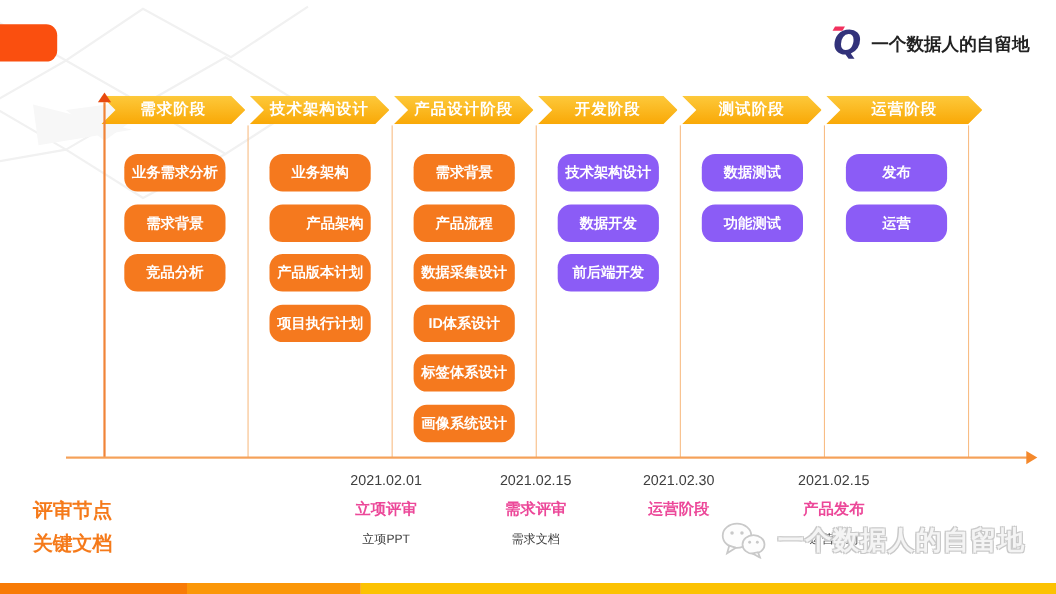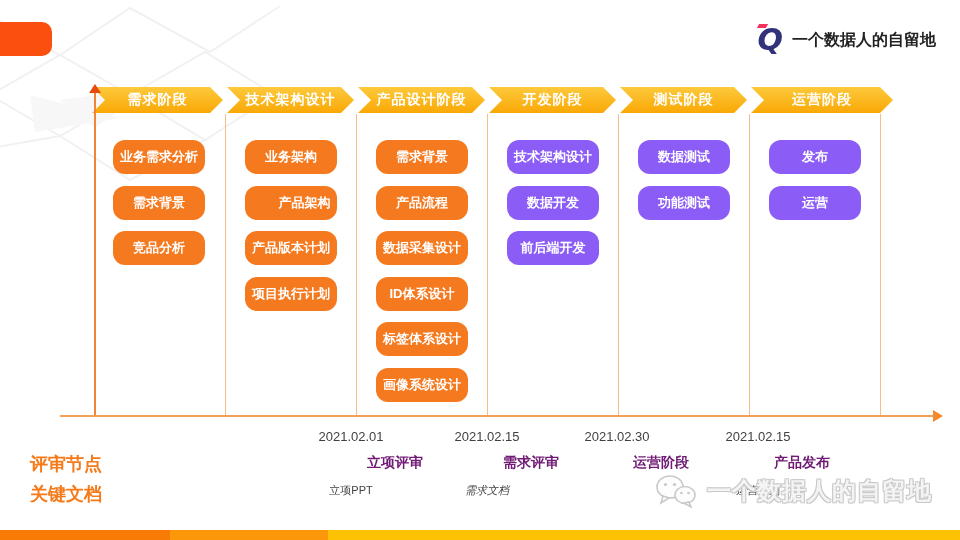--- a/index.html
+++ b/index.html
@@ -42,21 +42,21 @@
 
   
   .task-box { position:absolute; width:92px; height:34px; border-radius:12px; z-index:1;
     display:flex; align-items:center; justify-content:center; }
   .task-box.orange { background:#F5791E; }
   .task-box.yellow { background:#8b5cf6; }
   .task-box span { color:#fff; font-size:13px; font-weight:bold; white-space:nowrap; }
 
   
   .ms-date { position:absolute; top:429px; transform:translateX(-50%); font-size:13px; color:#3F3F3F; z-index:1; }
-  .ms-review { position:absolute; top:454px; transform:translateX(-50%); font-size:14px; font-weight:bold; color:#701a75; z-index:1;margin-left:44px; }
+  .ms-review { position:absolute; top:454px; transform:translateX(-50%); font-size:14px; font-weight:bold; color:#ec4899; z-index:1; }
   .ms-doc { position:absolute; top:483px; transform:translateX(-50%); font-size:11px; color:#3F3F3F; z-index:1; }
 
   
   .row-label { position:absolute; left:30px; font-size:18px; font-weight:bold; color:#F57A1A; z-index:1; }
   #row-label-review { top:452px; }
   #row-label-docs { top:482px; }
 
   
   #watermark { position:absolute; left:655px; top:474px; display:flex; align-items:center; gap:10px; z-index:3; }
   #watermark-text { font-size:24px; font-weight:bold; color:#f4f4f4; letter-spacing:1px;
@@ -189,21 +189,21 @@
       <div class="task-box yellow" style="left: 769px; top: 186px;">
         <span>运营</span>
       </div>
     </div>
   <div id="milestones-root">
       <div class="ms-date" style="left: 351px;">2021.02.01</div>
       <div class="ms-review" style="left: 351px;">立项评审</div>
       <div class="ms-doc" style="left: 351px;">立项PPT</div>
       <div class="ms-date" style="left: 487px;">2021.02.15</div>
       <div class="ms-review" style="left: 487px;">需求评审</div>
-      <div class="ms-doc" style="left: 487px; font-style: italic;">需求文档</div>
+      <div class="ms-doc" style="left: 487px;">需求文档</div>
       <div class="ms-date" style="left: 617px;">2021.02.30</div>
       <div class="ms-review" style="left: 617px;">运营阶段</div>
       <div class="ms-date" style="left: 758px;">2021.02.15</div>
       <div class="ms-review" style="left: 758px;">产品发布</div>
       <div class="ms-doc" style="left: 758px;">运营计划</div>
     </div>
 
   <div class="row-label" id="row-label-review">评审节点</div>
   <div class="row-label" id="row-label-docs">关键文档</div>
 

